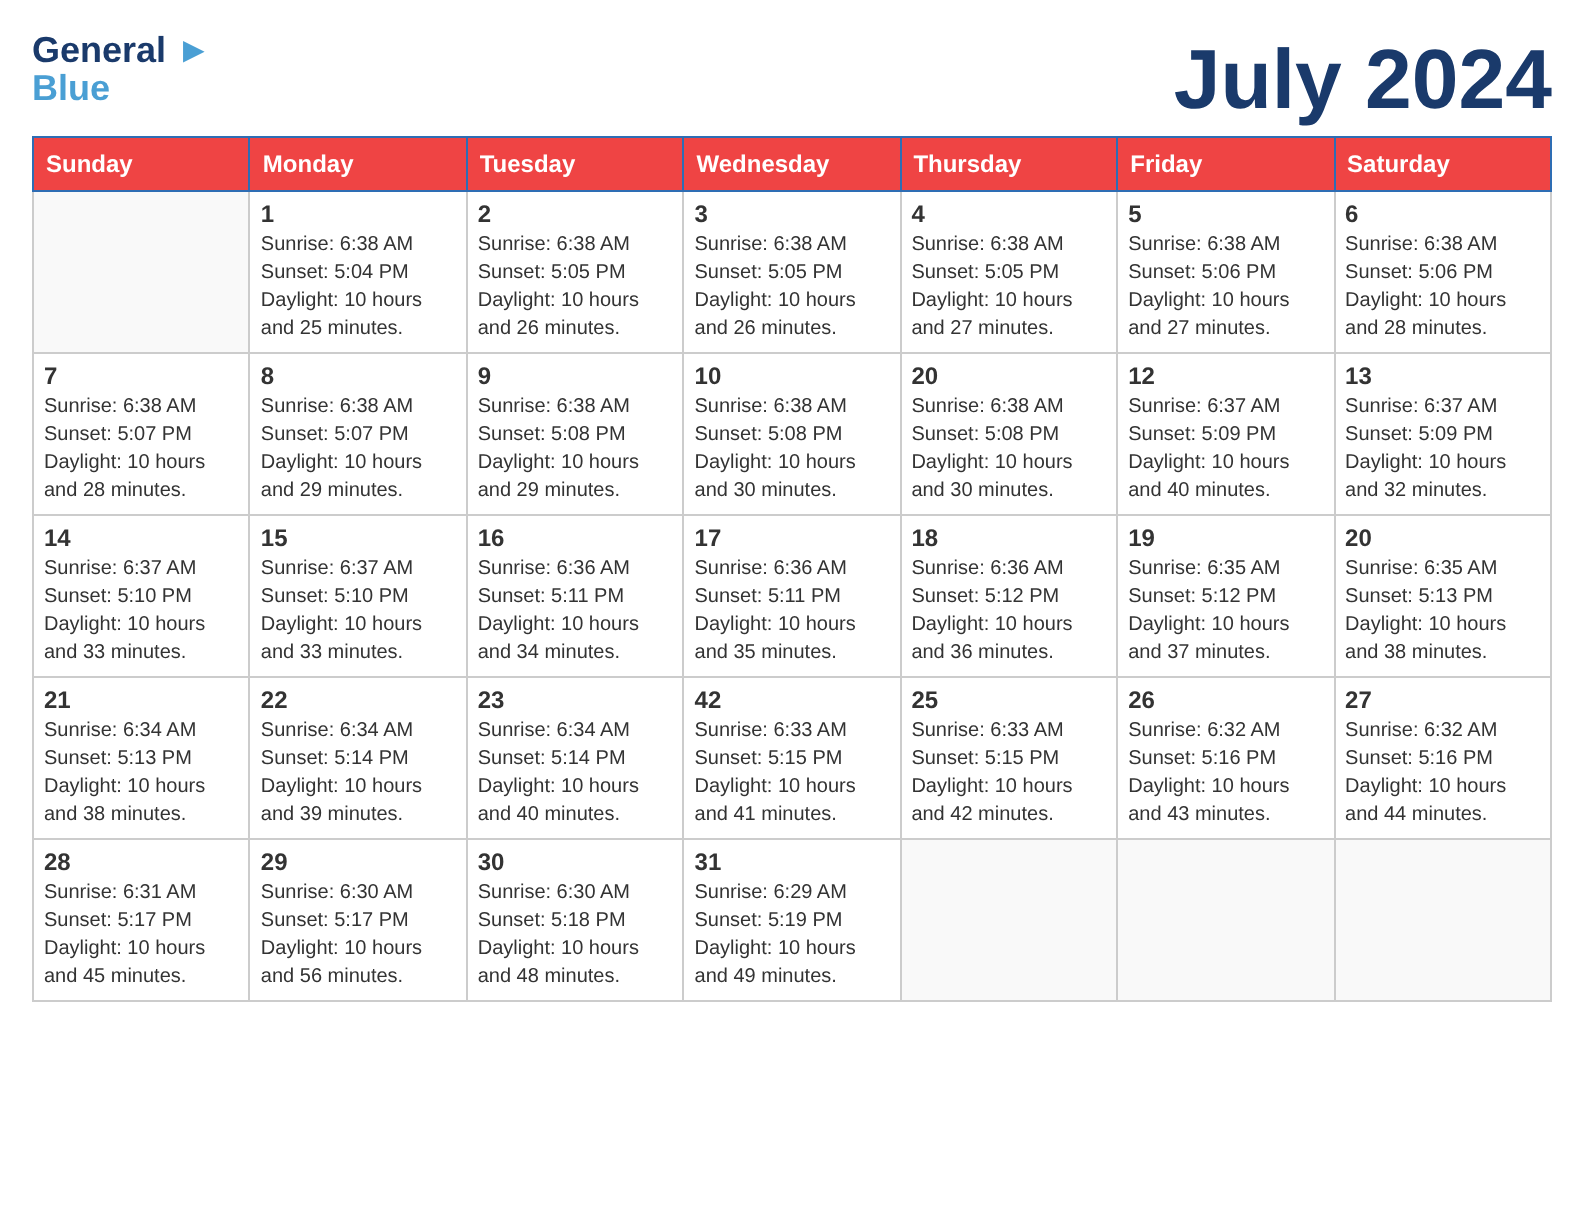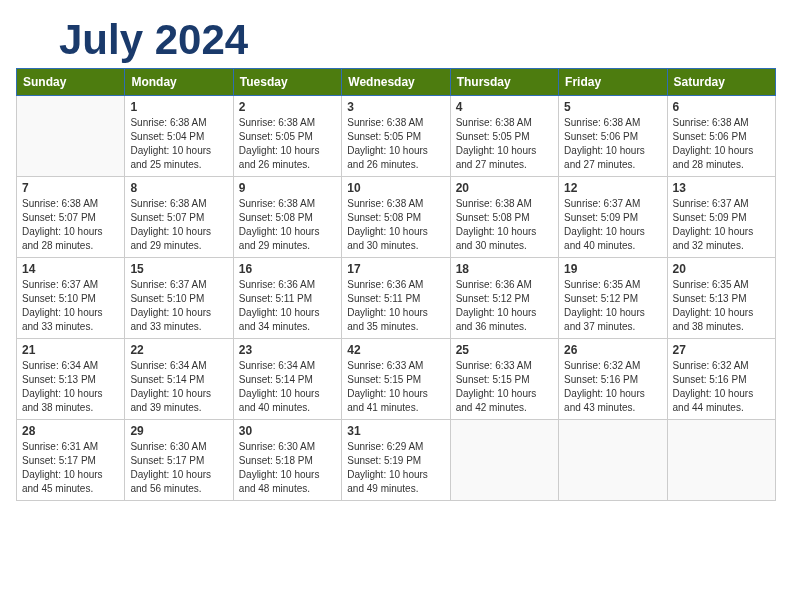--- a/index.html
+++ b/index.html
@@ -42,21 +42,21 @@
       font-size: 15px;
       font-weight: bold;
       color: #333;
     }
     .calendar-table {
       width: 100%;
       border-collapse: collapse;
       font-size: 11px;
     }
     .calendar-table th {
-      background-color: #4d7c0f;
+      background-color: #ef4444;
       color: #fff;
       text-align: left;
       padding: 6px 6px;
       font-size: 12px;
       border: 1px solid #2e6db4;
     }
     .calendar-table td {
       border: 1px solid #ccc;
       vertical-align: top;
       padding: 4px 5px;
@@ -76,20 +76,28 @@
     }
     .day-info {
       font-size: 10px;
       line-height: 1.4;
     }
   </style>
 </head>
 <body>
 
 <div class="header">
+  <div class="logo">
+    <div>
+      <div style="display:flex;align-items:center;">
+        <span class="logo-text">General<span> ►</span></span>
+      </div>
+      <div style="font-size:18px;font-weight:bold;color:#4a9fd4;margin-top:-2px;">Blue</div>
+    </div>
+  </div>
   <div class="title-block">
     <div class="month-title">July 2024</div>
   </div>
 </div>
 
 <table class="calendar-table">
   <thead>
     <tr>
     <th>Sunday</th>
         <th>Monday</th>

